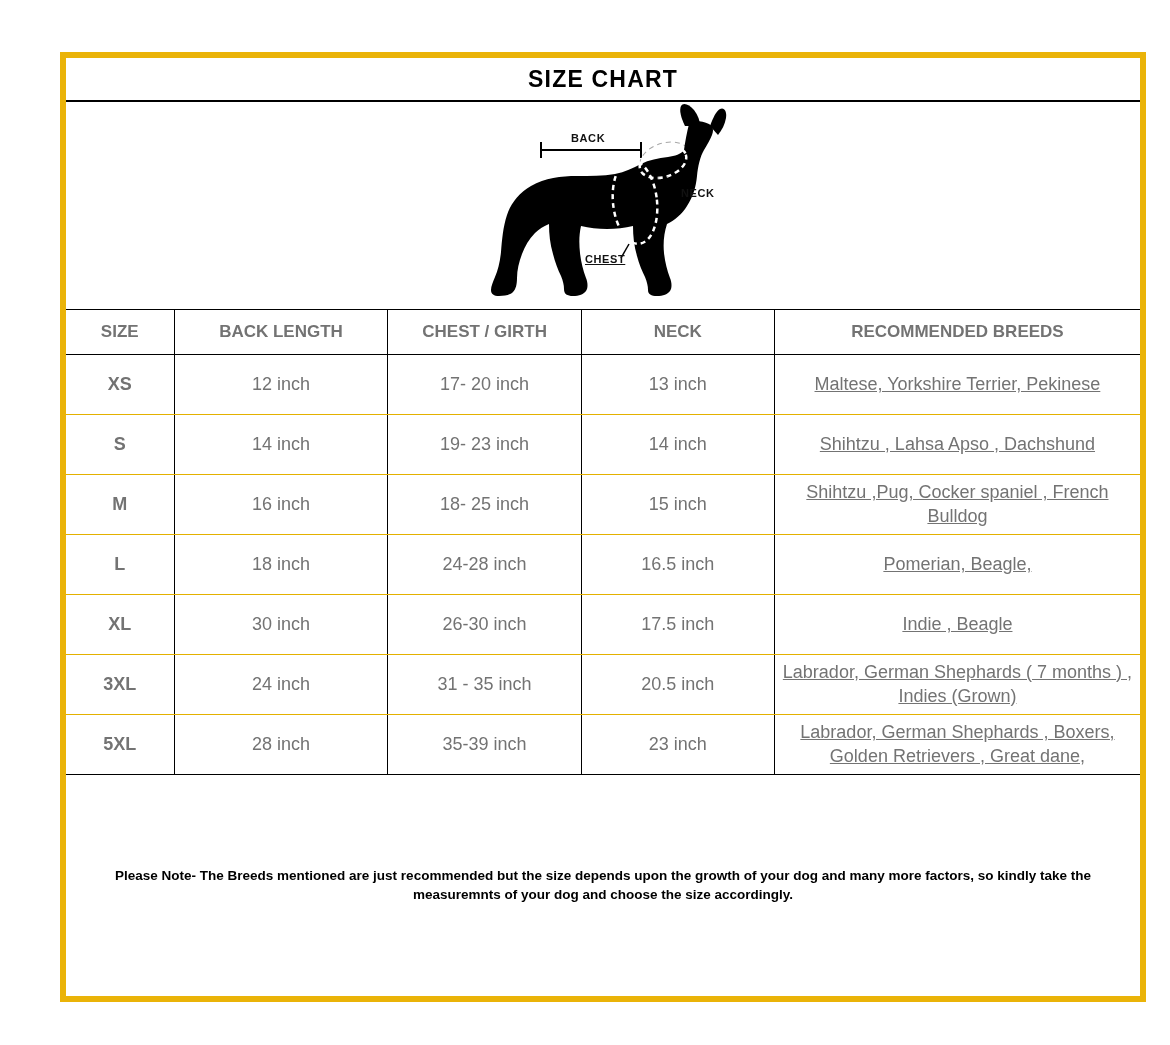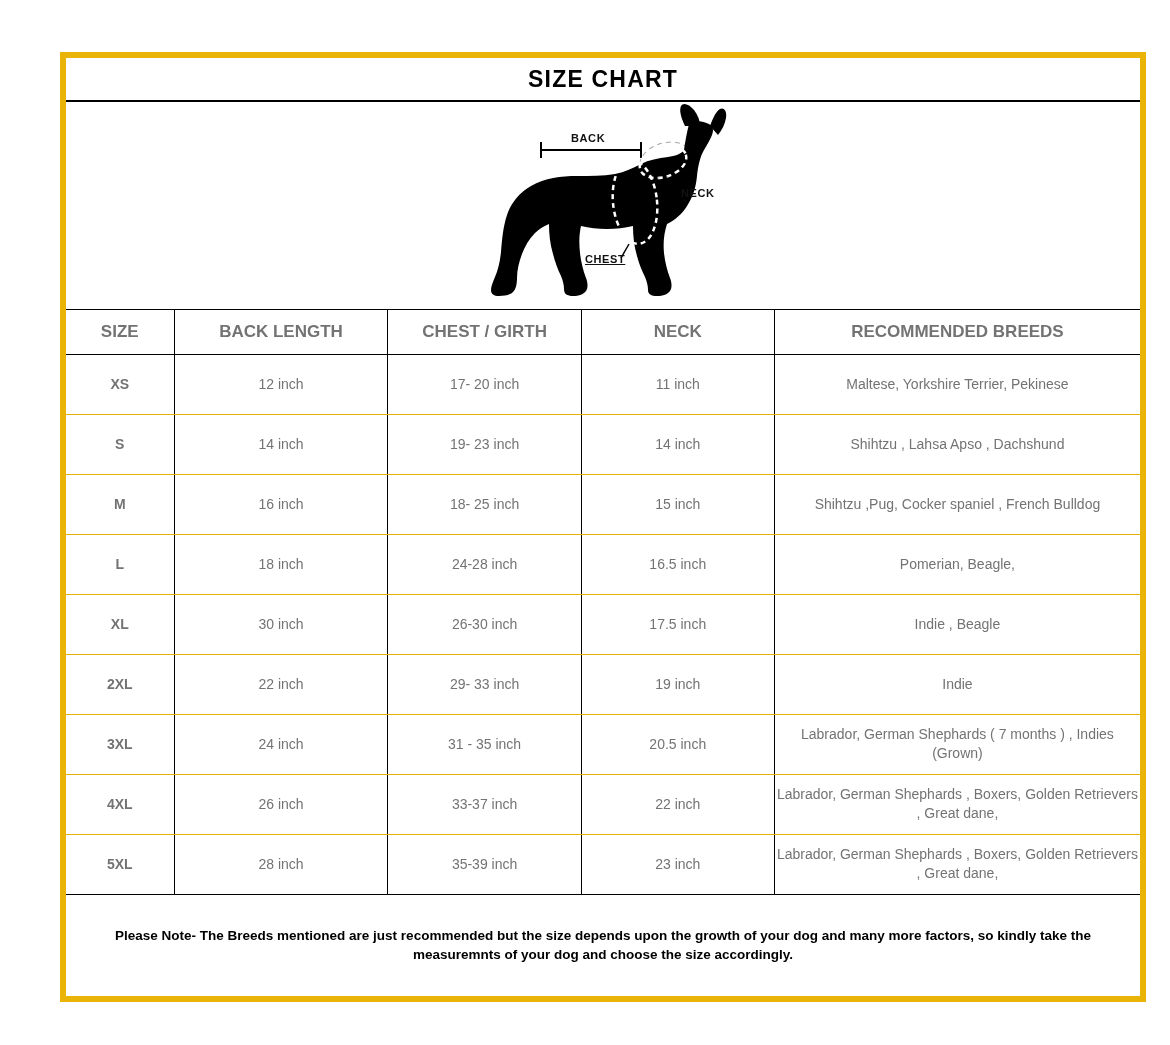--- a/index.html
+++ b/index.html
@@ -82,33 +82,33 @@
   .tbl thead th {
     height: 44px;
     font-size: 17px;
     font-weight: bold;
     border-bottom: 1px solid #000000;
     border-right: 1px solid #000000;
   }
   .tbl thead th:last-child { border-right: none; }
   .tbl tbody td {
     height: 60px;
-    font-size: 14px;
+    font-size: 18px;
     border-right: 1px solid #000000;
     border-bottom: 1px solid #e3b100;
   }
   .tbl tbody td:last-child { border-right: none; }
   .tbl tbody tr:last-child td { border-bottom: 1px solid #000000; }
   .col-size { width: 104px; }
   .col-back { width: 206px; }
   .col-chest { width: 186px; }
   .col-neck { width: 186px; }
   .col-breeds { width: 352px; }
   .c-size { font-weight: bold; font-size: 15px; }
-  .c-breeds { font-size: 14px; line-height: 1.35; padding: 0 0; }
+  .c-breeds { font-size: 14px; line-height: 1.35; padding: 0 0; text-decoration: underline; }
   
   .note {
     flex: 1;
     display: flex;
     align-items: center;
     justify-content: center;
     padding: 4px 22px;
     text-align: center;
     font-size: 13.5px;
     font-weight: bold;
@@ -180,21 +180,21 @@
           <th>CHEST / GIRTH</th>
           <th>NECK</th>
           <th>RECOMMENDED BREEDS</th>
         </tr>
       </thead>
       <tbody>
         <tr>
           <td class="c-size">XS</td>
           <td>12 inch</td>
           <td>17- 20 inch</td>
-          <td>11 inch</td>
+          <td>13 inch</td>
           <td class="c-breeds">Maltese, Yorkshire Terrier, Pekinese</td>
         </tr>
         <tr>
           <td class="c-size">S</td>
           <td>14 inch</td>
           <td>19- 23 inch</td>
           <td>14 inch</td>
           <td class="c-breeds">Shihtzu , Lahsa Apso , Dachshund</td>
         </tr>
         <tr>
@@ -212,41 +212,27 @@
           <td class="c-breeds">Pomerian, Beagle,</td>
         </tr>
         <tr>
           <td class="c-size">XL</td>
           <td>30 inch</td>
           <td>26-30 inch</td>
           <td>17.5 inch</td>
           <td class="c-breeds">Indie , Beagle</td>
         </tr>
         <tr>
-          <td class="c-size">2XL</td>
-          <td>22 inch</td>
-          <td>29- 33 inch</td>
-          <td>19 inch</td>
-          <td class="c-breeds">Indie</td>
-        </tr>
-        <tr>
           <td class="c-size">3XL</td>
           <td>24 inch</td>
           <td>31 - 35 inch</td>
           <td>20.5 inch</td>
           <td class="c-breeds">Labrador, German Shephards ( 7 months ) , Indies (Grown)</td>
         </tr>
         <tr>
-          <td class="c-size">4XL</td>
-          <td>26 inch</td>
-          <td>33-37 inch</td>
-          <td>22 inch</td>
-          <td class="c-breeds">Labrador, German Shephards , Boxers, Golden Retrievers , Great dane,</td>
-        </tr>
-        <tr>
           <td class="c-size">5XL</td>
           <td>28 inch</td>
           <td>35-39 inch</td>
           <td>23 inch</td>
           <td class="c-breeds">Labrador, German Shephards , Boxers, Golden Retrievers , Great dane,</td>
         </tr>
       </tbody>
     </table>
 
     <div class="note">Please Note- The Breeds mentioned are just recommended but the size depends upon the growth of your dog and many more factors, so kindly take the measuremnts of your dog and choose the size accordingly.</div>

